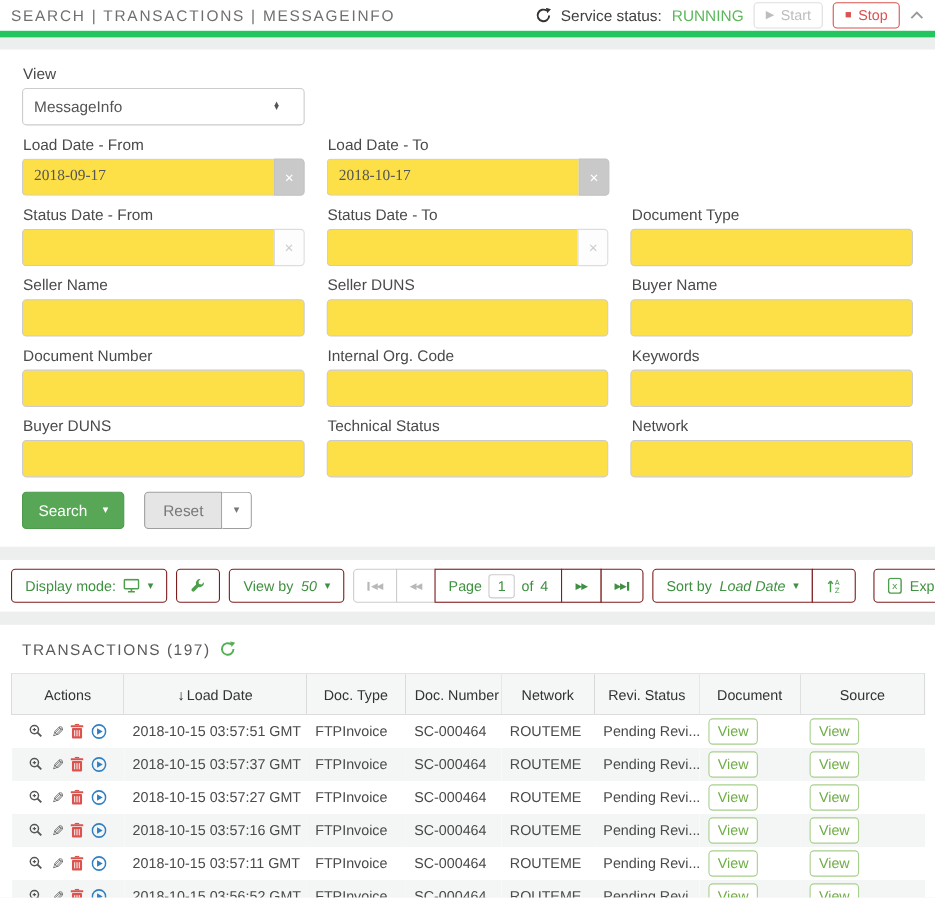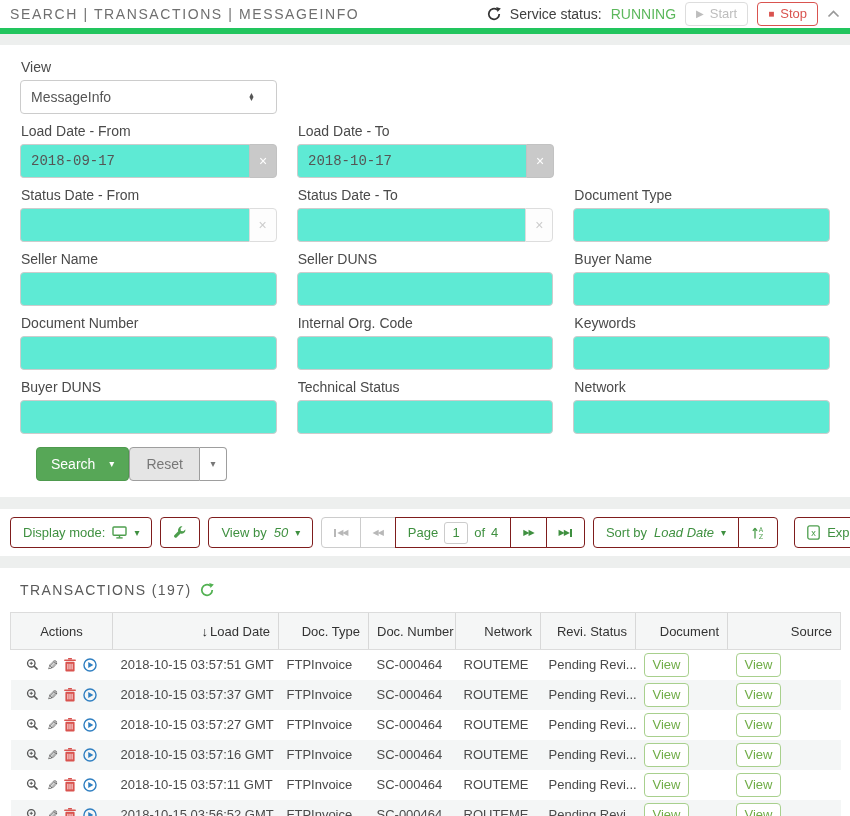--- a/index.html
+++ b/index.html
@@ -33,40 +33,40 @@
   .icon { display: inline-flex; align-items: center; }
 
   
   .form-panel { margin-top: 11px; padding: 10px 20px 16px; }
   .form-row { display: flex; gap: 20px; margin-bottom: 5px; }
   .field { width: 257px; }
   .f-label { font-size: 14px; color: #4a4a4a; margin: 4px 0 5px 1px; display: block; }
   .tinput {
     width: 100%; height: 34px; border: 1px solid #ccc; border-radius: 4px;
     padding: 0 10px; font-size: 14px; color: #555; outline: none;
-    font-family: Liberation Mono, monospace; background: #5eead4;
+    font-family: Liberation Serif, serif; background: #fde047;
   }
   .igroup { display: flex; width: 100%; }
   .igroup .tinput { flex: 1; border-top-right-radius: 0; border-bottom-right-radius: 0; border-right: none; }
   .addon {
     width: 28px; height: 34px; display: flex; align-items: center; justify-content: center;
     border: 1px solid #ccc; border-top-right-radius: 4px; border-bottom-right-radius: 4px;
     font-size: 14px; cursor: pointer;
   }
   .addon.filled { background: #c9c9c9; border-color: #c2c2c2; color: #fff; }
   .addon.empty  { background: #fdfdfd; border-color: #ddd; color: #ccc; }
 
   .select-box {
     height: 34px; border: 1px solid #ccc; border-radius: 4px; background: #fff;
     display: flex; align-items: center; padding: 0 21px 0 10px; color: #555; cursor: pointer;
   }
   .select-box .spacer { flex: 1; }
   .stepper { display: flex; flex-direction: column; line-height: 0.55; color: #555; font-size: 7px; }
 
-  .actions-row { margin-top: 13px; display: flex; gap: 0; margin-left: 16px; }
+  .actions-row { margin-top: 13px; display: flex; gap: 18px; }
   .btn-search {
     background: #57a757; border: 1px solid #4e9a4e; color: #fff; border-radius: 4px;
     height: 34px; padding: 0 14px; font-size: 14px; display: inline-flex; align-items: center; gap: 14px;
     cursor: pointer; font-family: inherit;
   }
   .btn-reset-group { display: flex; height: 34px; }
   .btn-reset {
     border: 1px solid #9e9e9e; background: #e5e5e5; color: #777; font-size: 14px;
     border-radius: 4px 0 0 4px; padding: 0 16px; cursor: pointer; font-family: inherit;
   }
@@ -101,21 +101,21 @@
   .toolbar .spacer { flex: 1; }
 
   
   .results-panel { margin-top: 12px; padding: 12px 10px 0; height: 269px; }
   .results-head { display: flex; align-items: center; gap: 9px; padding: 2px 10px 14px; }
   .results-title { color: #5a5a5a; font-size: 14px; letter-spacing: 1.4px; }
 
   table { width: 830px; border-collapse: collapse; table-layout: fixed; font-size: 13px; }
   thead th {
     background: #f5f6f6; border: 1px solid #dcdcdc; border-left: none; border-right: none;
-    height: 37px; text-align: right; font-weight: 400; color: #333; padding: 0 8px;
+    height: 37px; text-align: center; font-weight: 400; color: #333; padding: 0 8px;
     position: relative; cursor: pointer; white-space: nowrap; overflow: hidden;
   }
   thead th + th { border-left: 1px solid #d8d8d8; }
   thead th:first-child { border-left: 1px solid #dcdcdc; text-align: center; }
   thead th:last-child { border-right: 1px solid #dcdcdc; }
   .sort-arrow { font-weight: 700; color: #222; margin-right: 2px; }
   tbody td { height: 30px; padding: 0 8px; color: #4a4a4a; white-space: nowrap; overflow: hidden; }
   tbody tr:nth-child(even) { background: #f4f6f6; }
   .cell-actions { display: flex; align-items: center; gap: 7px; justify-content: center; }
   .act { cursor: pointer; display: inline-flex; align-items: center; line-height: 1; }

